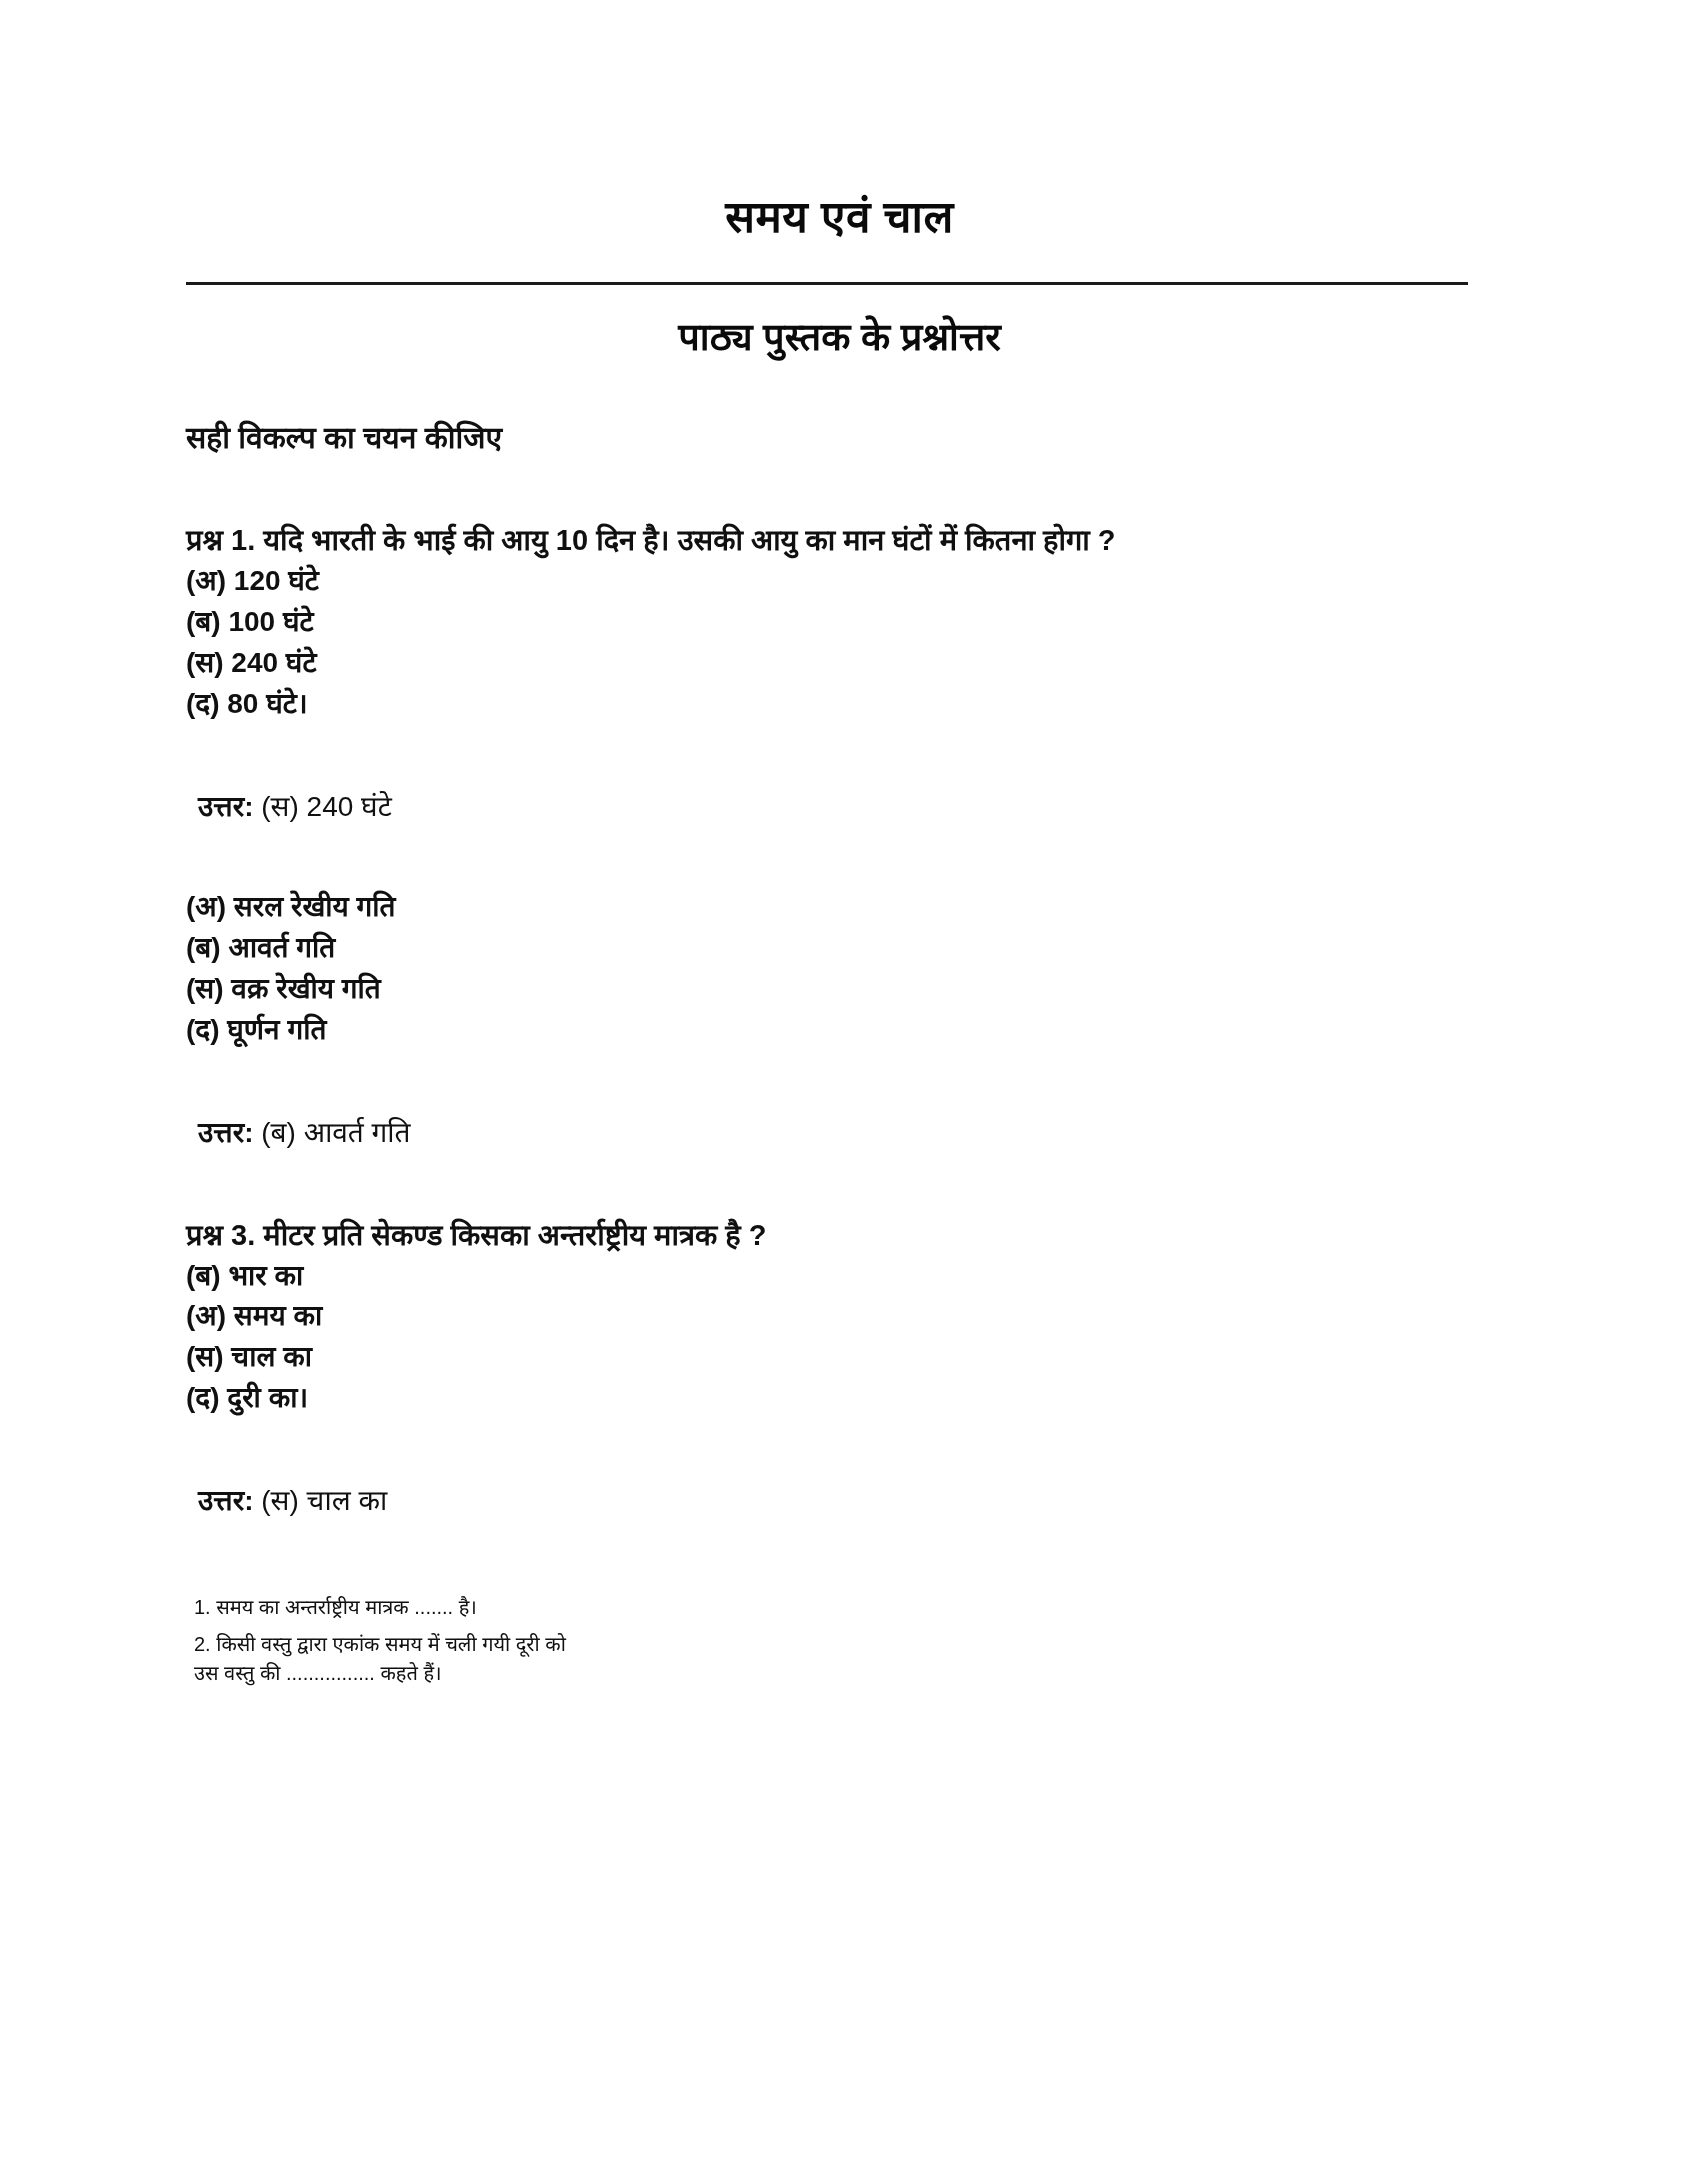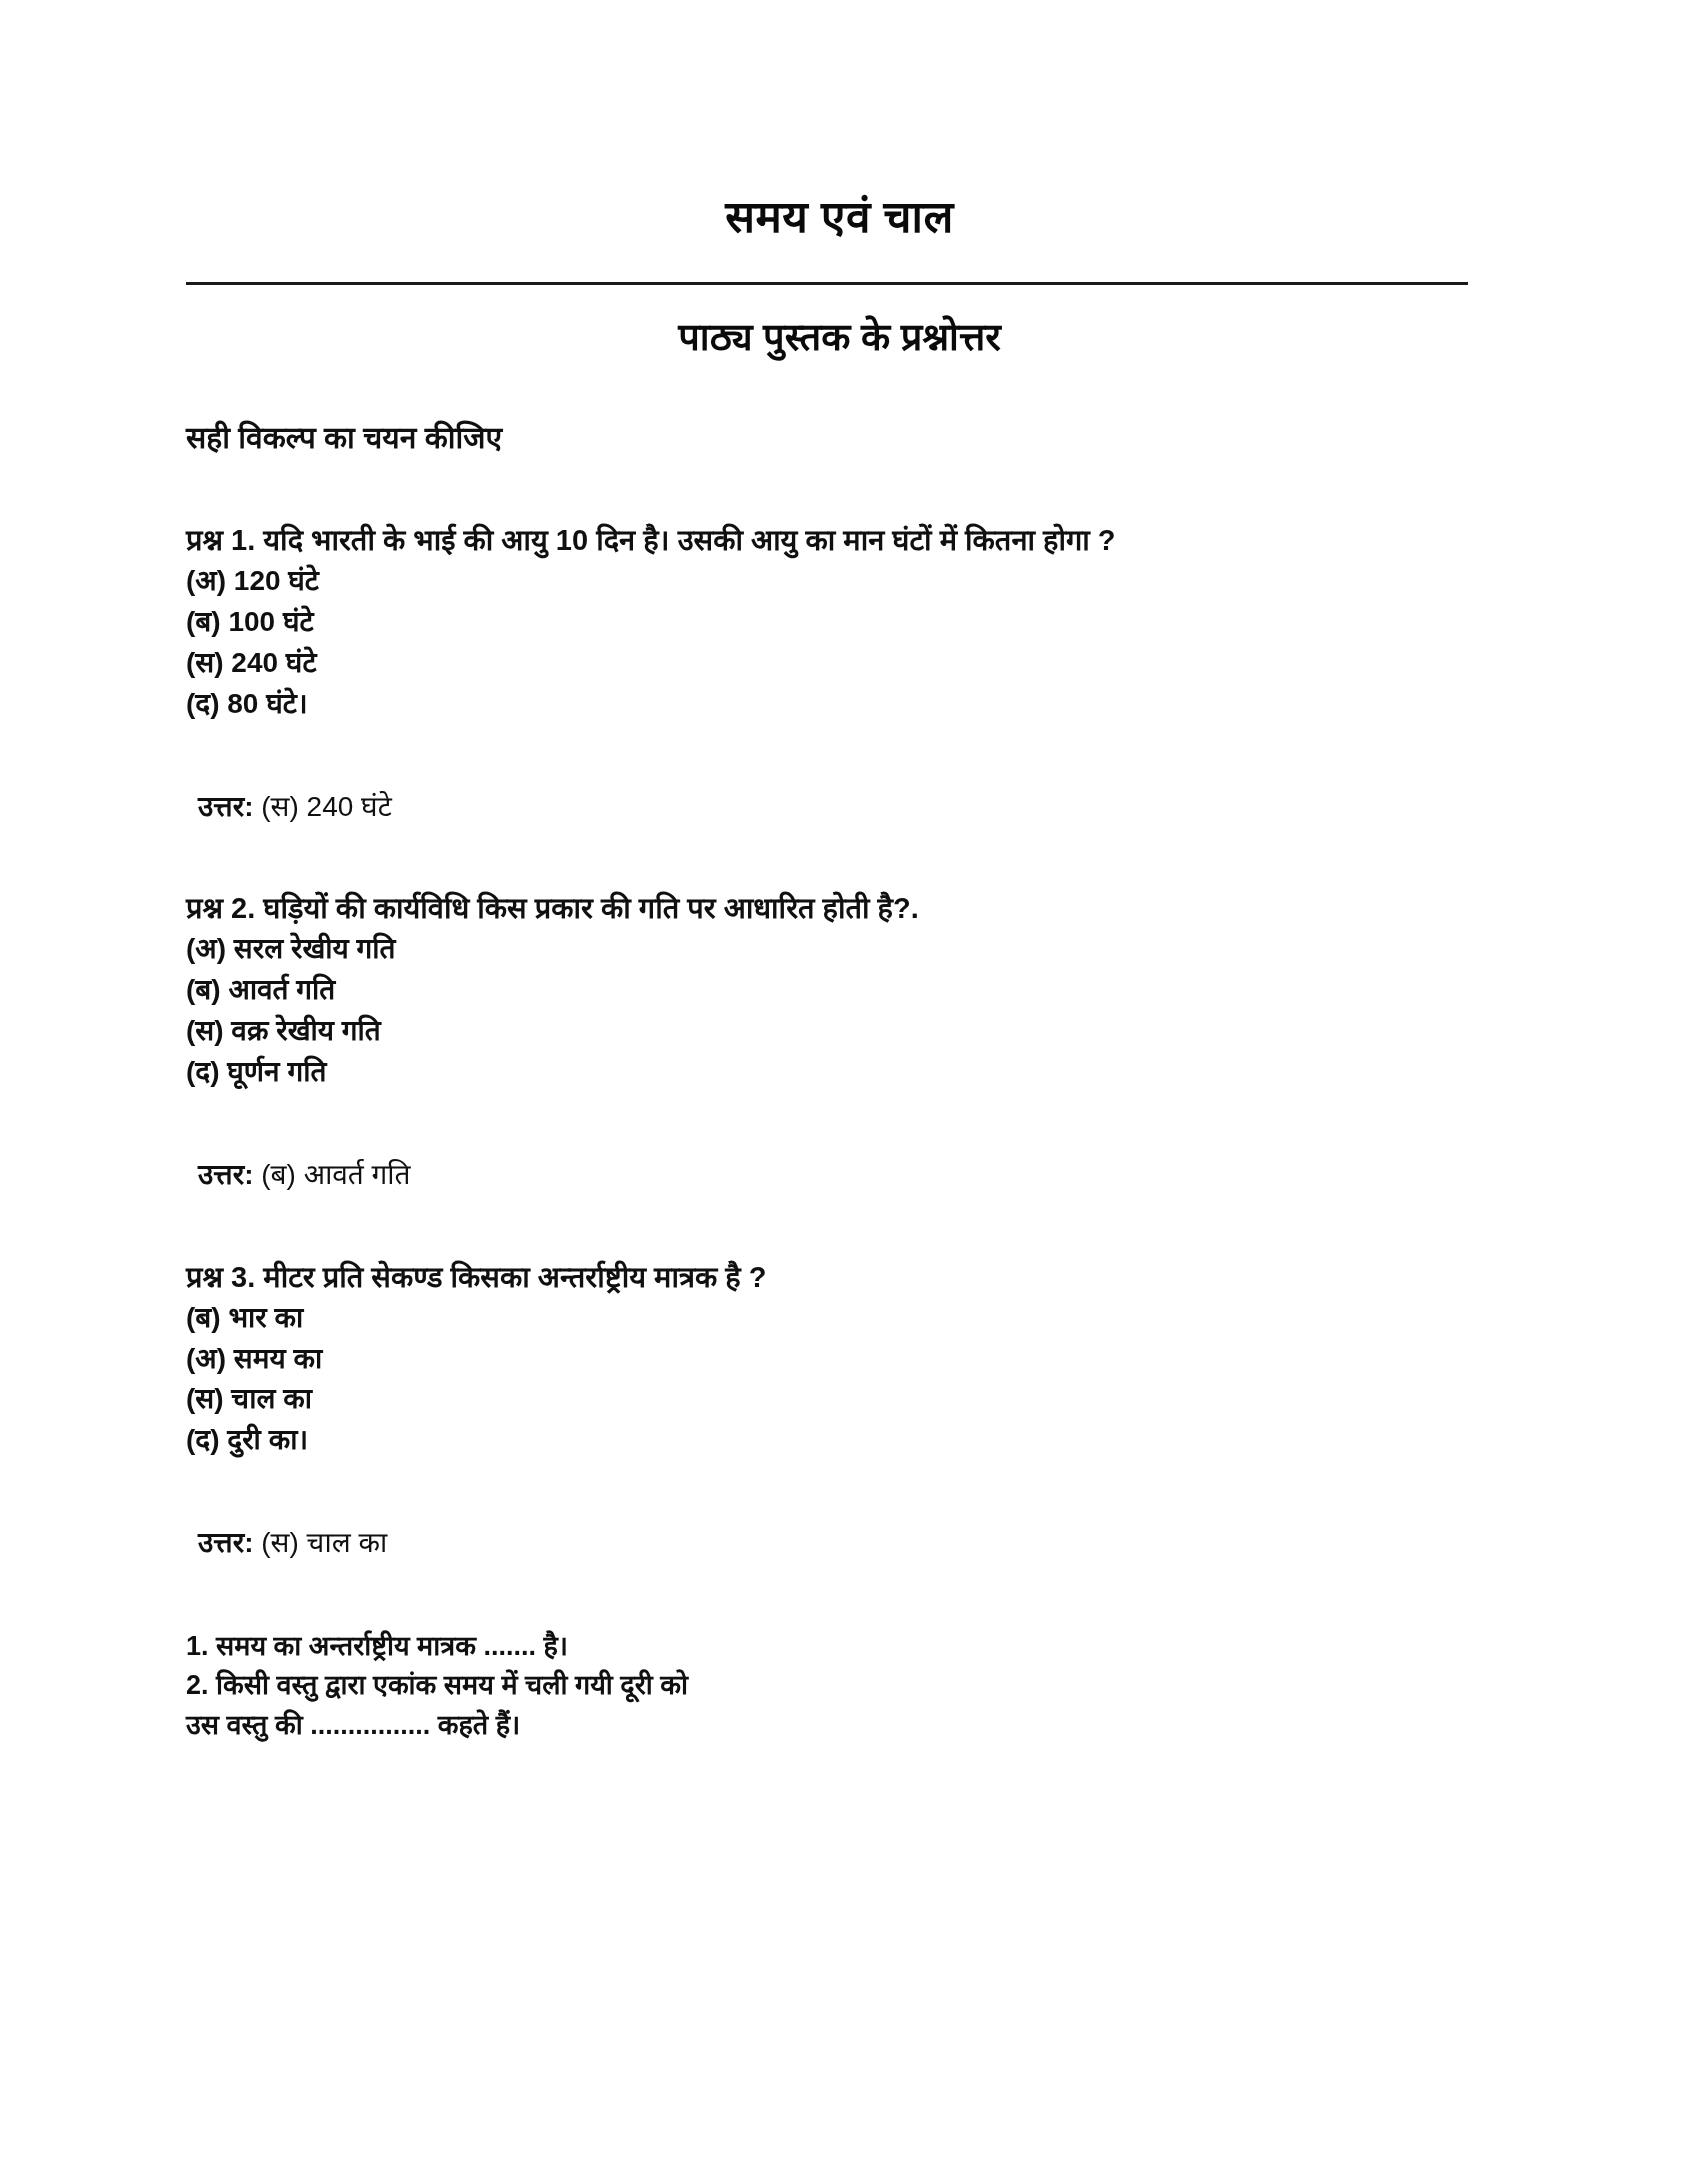--- a/index.html
+++ b/index.html
@@ -119,24 +119,24 @@
     line-height: 1.3;
   }
 
   .blanks {
     list-style: none;
     margin: 0;
     padding: 0;
     padding-top: 51px;
   }
   .blank-item {
-    font-size: 27px;
-    font-weight: 700;
+    font-size: 20px;
+    font-weight: 400;
     line-height: 1.46;
-    margin: 0;
+    margin: 8px;
   }
   .blank-line2 {
     display: block;
   }
 </style>
 </head>
 <body>
 
 <div class="page">
   <div class="content">
@@ -154,21 +154,20 @@
       <ul class="options">
         <li class="option">(अ) 120 घंटे</li>
         <li class="option">(ब) 100 घंटे</li>
         <li class="option">(स) 240 घंटे</li>
         <li class="option">(द) 80 घंटे।</li>
       </ul>
       <p class="answer"><span class="ans-label">उत्तर:</span><span class="ans-value"> (स) 240 घंटे</span></p>
     </div>
 
     <div class="qblock">
-      <p class="q-text">प्रश्न 2. घड़ियों की कार्यविधि किस प्रकार की गति पर आधारित होती है?.</p>
       <ul class="options">
         <li class="option">(अ) सरल रेखीय गति</li>
         <li class="option">(ब) आवर्त गति</li>
         <li class="option">(स) वक्र रेखीय गति</li>
         <li class="option">(द) घूर्णन गति</li>
       </ul>
       <p class="answer"><span class="ans-label">उत्तर:</span><span class="ans-value"> (ब) आवर्त गति</span></p>
     </div>
 
     <div class="qblock">

